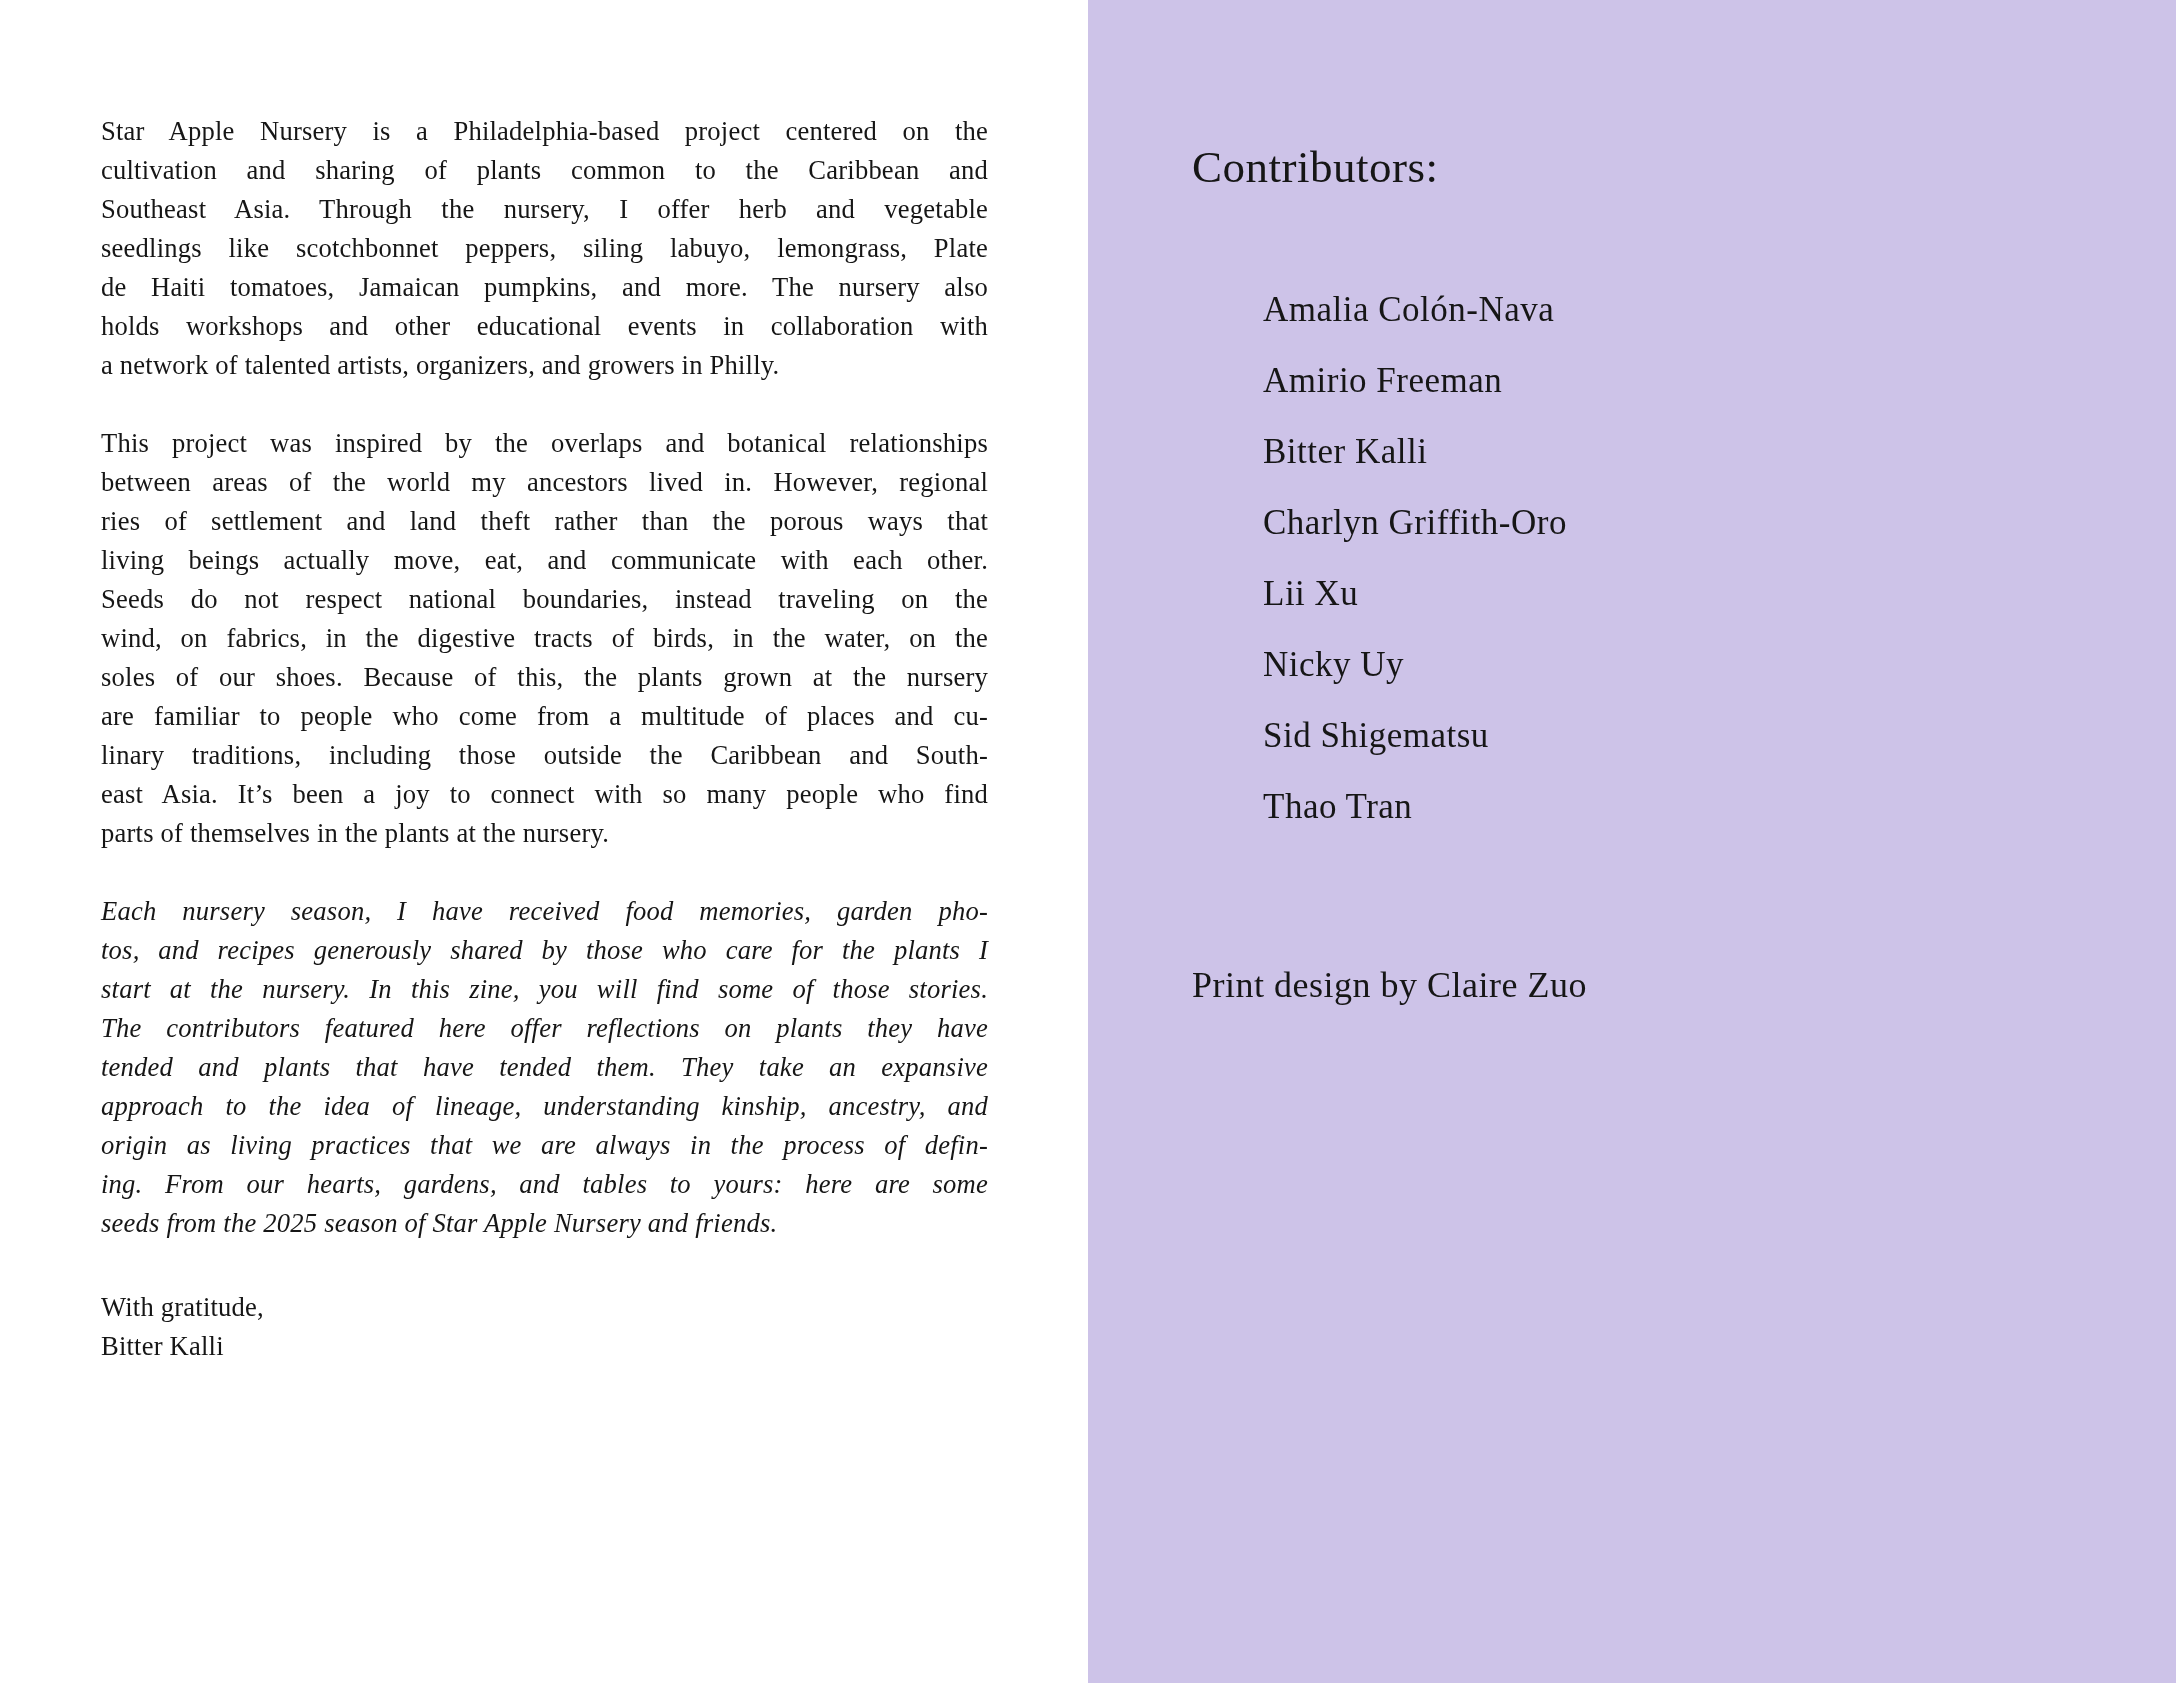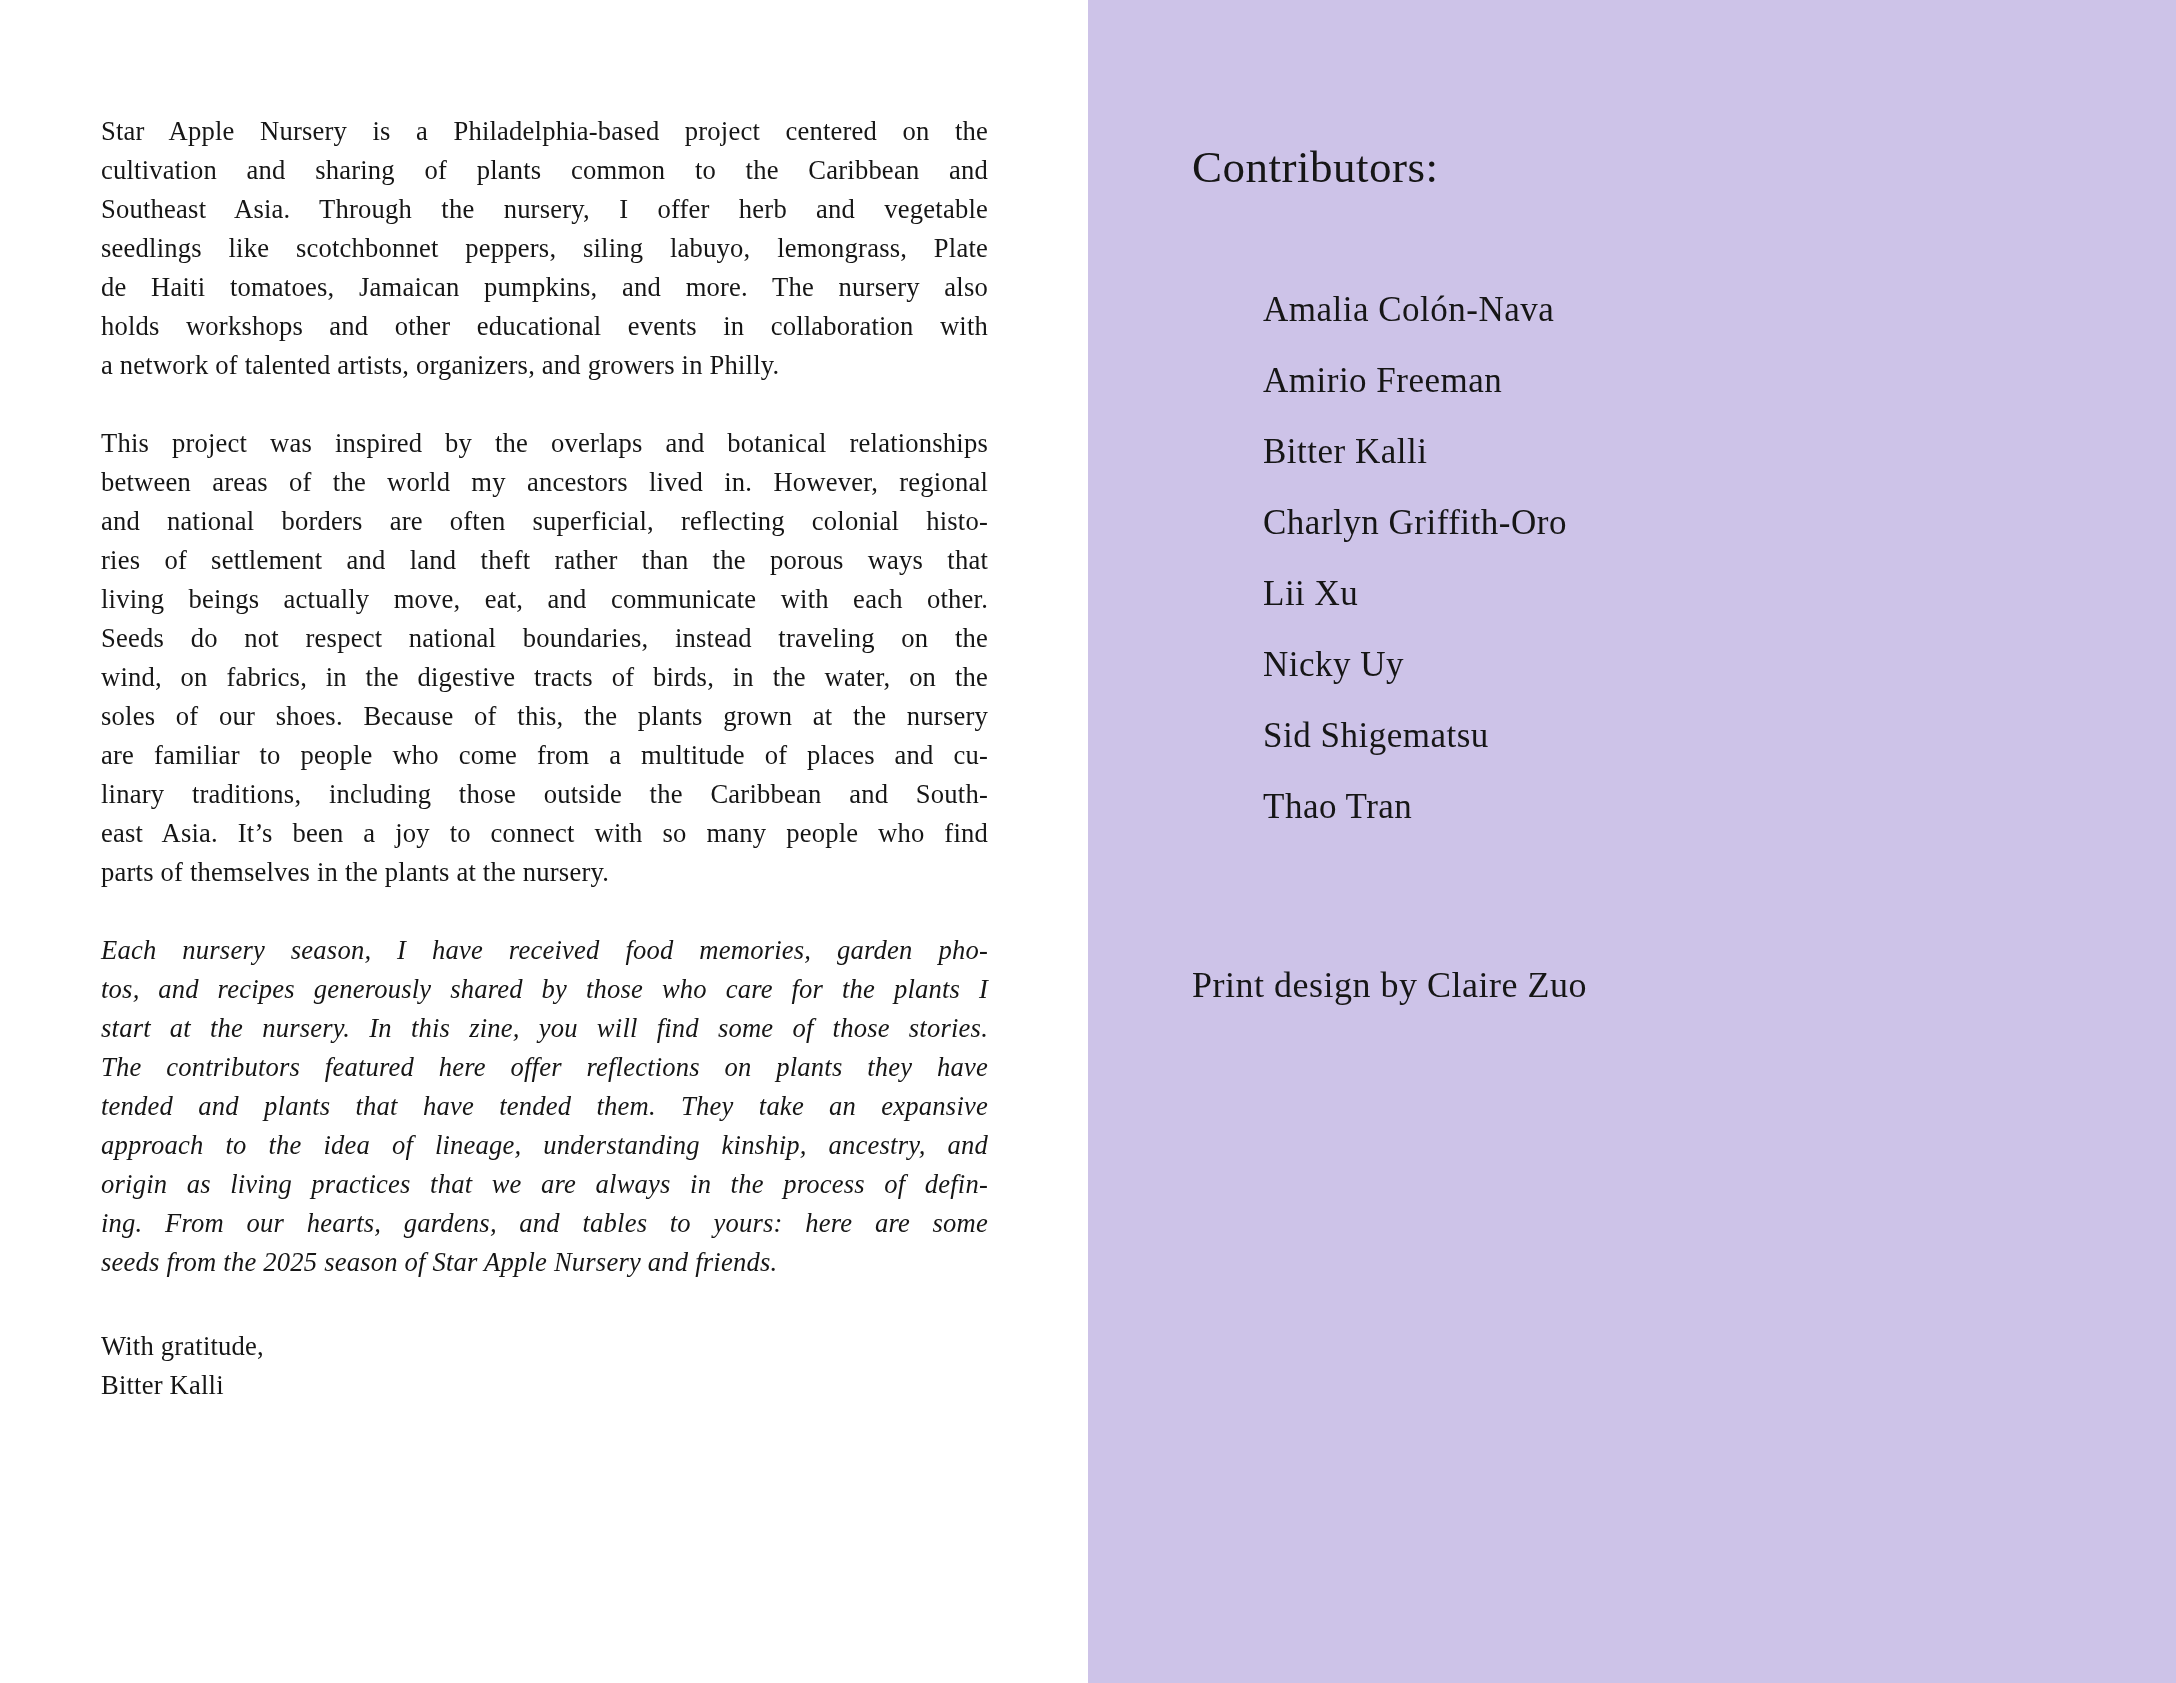--- a/index.html
+++ b/index.html
@@ -96,21 +96,20 @@
             <div class="line">cultivation and sharing of plants common to the Caribbean and</div>
             <div class="line">Southeast Asia. Through the nursery, I offer herb and vegetable</div>
             <div class="line">seedlings like scotchbonnet peppers, siling labuyo, lemongrass, Plate</div>
             <div class="line">de Haiti tomatoes, Jamaican pumpkins, and more. The nursery also</div>
             <div class="line">holds workshops and other educational events in collaboration with</div>
             <div class="line last">a network of talented artists, organizers, and growers in Philly.</div>
           </div>
           <div class="paragraph">
             <div class="line">This project was inspired by the overlaps and botanical relationships</div>
             <div class="line">between areas of the world my ancestors lived in. However, regional</div>
-            <div class="line">and national borders are often superficial, reflecting colonial histo-</div>
             <div class="line">ries of settlement and land theft rather than the porous ways that</div>
             <div class="line">living beings actually move, eat, and communicate with each other.</div>
             <div class="line">Seeds do not respect national boundaries, instead traveling on the</div>
             <div class="line">wind, on fabrics, in the digestive tracts of birds, in the water, on the</div>
             <div class="line">soles of our shoes. Because of this, the plants grown at the nursery</div>
             <div class="line">are familiar to people who come from a multitude of places and cu-</div>
             <div class="line">linary traditions, including those outside the Caribbean and South-</div>
             <div class="line">east Asia. It’s been a joy to connect with so many people who find</div>
             <div class="line last">parts of themselves in the plants at the nursery.</div>
           </div>

